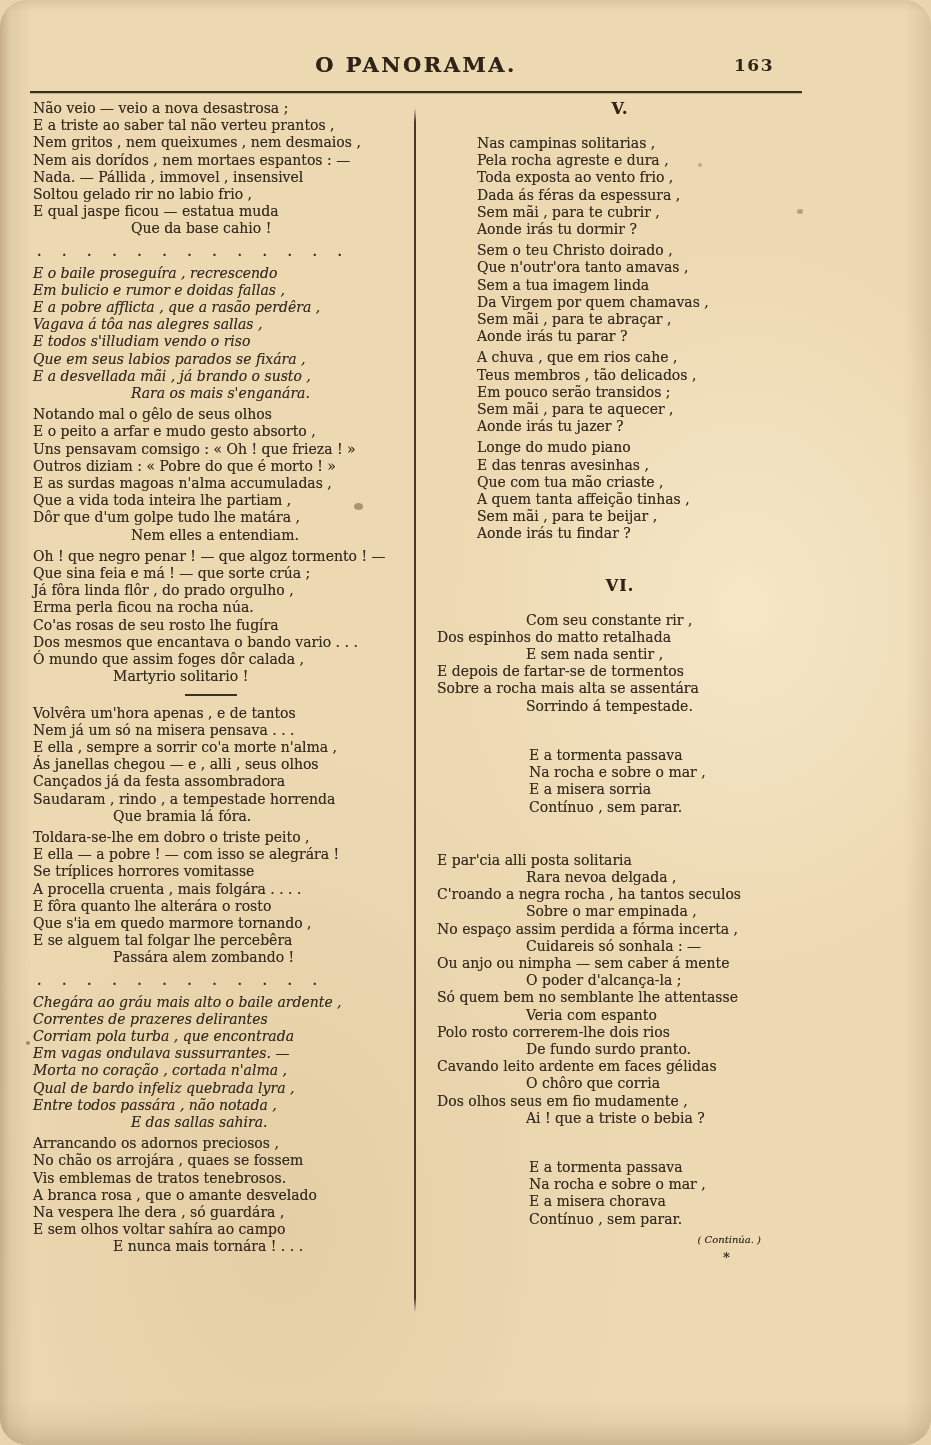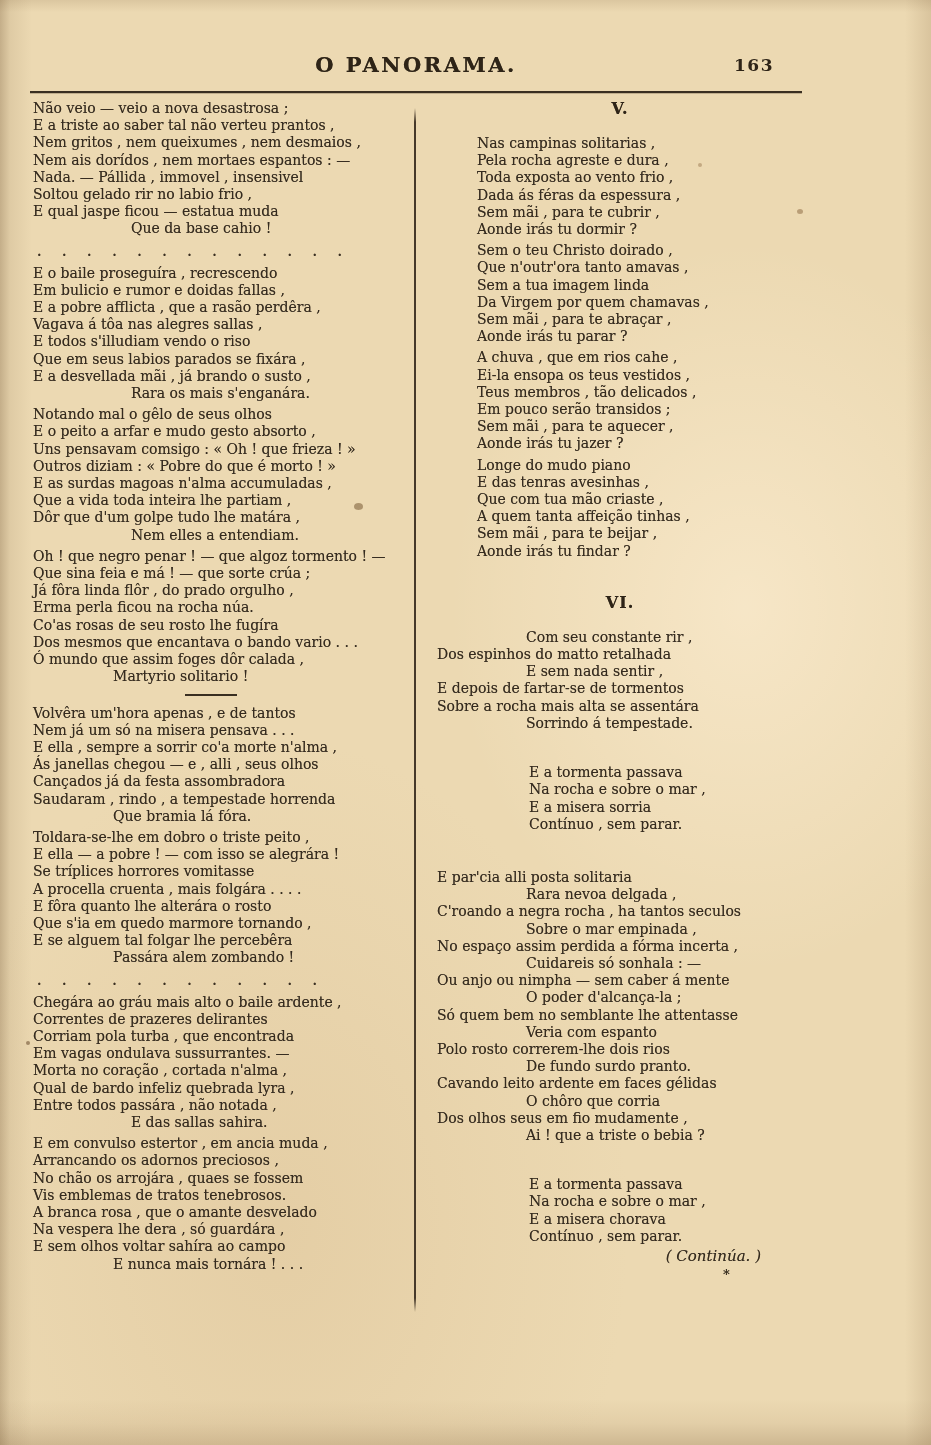--- a/index.html
+++ b/index.html
@@ -12,20 +12,21 @@
     position:relative;width:931px;height:1445px;
     background:
       radial-gradient(ellipse 420px 520px at 80% 42%, rgba(255,241,216,0.55), rgba(255,241,216,0) 70%),
       radial-gradient(ellipse 500px 700px at 30% 85%, rgba(214,185,140,0.35), rgba(214,185,140,0) 70%),
       linear-gradient(90deg, rgba(104,76,43,0.30) 0px, rgba(104,76,43,0.10) 10px, rgba(104,76,43,0) 32px),
       linear-gradient(270deg, rgba(116,84,48,0.16) 0px, rgba(116,84,48,0) 26px),
       linear-gradient(0deg, rgba(116,84,48,0.25) 0px, rgba(116,84,48,0.08) 22px, rgba(116,84,48,0) 46px),
       linear-gradient(180deg, rgba(116,84,48,0.14) 0px, rgba(116,84,48,0) 12px),
       #ecd9b2;
     color:#352b1f;
+    border-radius:27px;
   }
   .speck{position:absolute;border-radius:50%;background:rgba(74,52,28,0.55);}
   .speck.s1{left:354px;top:503px;width:9px;height:7px;background:rgba(95,62,25,0.45);}
   .speck.s2{left:797px;top:209px;width:6px;height:5px;background:rgba(110,70,30,0.4);}
   .speck.s3{left:698px;top:163px;width:4px;height:4px;background:rgba(120,80,40,0.35);}
   .speck.s4{left:26px;top:1041px;width:4px;height:4px;background:rgba(90,60,30,0.5);}
 
   .header-title{
     position:absolute;left:30px;top:52px;width:772px;
     text-align:center;font-size:21px;font-weight:bold;letter-spacing:2.5px;
@@ -51,36 +52,36 @@
   .line{
     white-space:pre;font-size:14px;line-height:17.2px;
     color:#352b1f;text-shadow:0 0 0.5px rgba(53,43,31,0.55);
   }
   .stanza + .stanza{margin-top:4px;}
   .stanza.narrow{margin-left:40px;}
   .dots{
     font-size:13px;font-weight:bold;line-height:14px;margin:5px 0 6px 4px;
     word-spacing:16px;letter-spacing:0;color:#3a2f21;
   }
-  .dots + .stanza{margin-top:2px;}
+  .dots + .stanza{margin-top:2px;font-style:italic;}
   .stanza + .dots{margin-top:7px;}
   .rule-sep{
     width:52px;height:2px;background:#3a2f21;margin:8px 0 9px 152px;
   }
   .heading{
     text-align:center;font-size:16px;font-weight:bold;letter-spacing:1px;
     line-height:17px;margin:0 0 18px 0;color:#2e2417;
     text-shadow:0 0 0.6px rgba(46,36,23,0.7);
   }
   .stanza + .heading{margin-top:34px;}
   .refrain{margin-left:92px;}
   .stanza + .refrain{margin-top:32px;}
   .refrain + .stanza{margin-top:36px;}
   .continuation{
-    font-style:italic;font-size:15px;line-height:17px;
+    font-style:italic;font-size:10px;line-height:17px;
     text-align:right;padding-right:42px;margin-top:3px;
     color:#352b1f;text-shadow:0 0 0.5px rgba(53,43,31,0.55);
   }
   .asterisk{
     font-size:13px;font-weight:bold;margin:4px 0 0 286px;line-height:12px;color:#2e2417;
   }
 </style>
 </head>
 <body>
 
@@ -162,21 +163,20 @@
         <div class="line">Chegára ao gráu mais alto o baile ardente ,</div>
         <div class="line">Correntes de prazeres delirantes</div>
         <div class="line">Corriam pola turba , que encontrada</div>
         <div class="line">Em vagas ondulava sussurrantes. —</div>
         <div class="line">Morta no coração , cortada n'alma ,</div>
         <div class="line">Qual de bardo infeliz quebrada lyra ,</div>
         <div class="line">Entre todos passára , não notada ,</div>
         <div class="line">                      E das sallas sahira.</div>
       </div>
       <div class="block stanza">
-        <div class="line">E em convulso estertor , em ancia muda ,</div>
         <div class="line">Arrancando os adornos preciosos ,</div>
         <div class="line">No chão os arrojára , quaes se fossem</div>
         <div class="line">Vis emblemas de tratos tenebrosos.</div>
         <div class="line">A branca rosa , que o amante desvelado</div>
         <div class="line">Na vespera lhe dera , só guardára ,</div>
         <div class="line">E sem olhos voltar sahíra ao campo</div>
         <div class="line">                  E nunca mais tornára ! . . .</div>
       </div>
     </div>
   <div class="column right" id="right-col">
@@ -192,21 +192,20 @@
       <div class="block stanza narrow">
         <div class="line">Sem o teu Christo doirado ,</div>
         <div class="line">Que n'outr'ora tanto amavas ,</div>
         <div class="line">Sem a tua imagem linda</div>
         <div class="line">Da Virgem por quem chamavas ,</div>
         <div class="line">Sem mãi , para te abraçar ,</div>
         <div class="line">Aonde irás tu parar ?</div>
       </div>
       <div class="block stanza narrow">
         <div class="line">A chuva , que em rios cahe ,</div>
-        <div class="line">Ei-la ensopa os teus vestidos ,</div>
         <div class="line">Teus membros , tão delicados ,</div>
         <div class="line">Em pouco serão transidos ;</div>
         <div class="line">Sem mãi , para te aquecer ,</div>
         <div class="line">Aonde irás tu jazer ?</div>
       </div>
       <div class="block stanza narrow">
         <div class="line">Longe do mudo piano</div>
         <div class="line">E das tenras avesinhas ,</div>
         <div class="line">Que com tua mão criaste ,</div>
         <div class="line">A quem tanta affeição tinhas ,</div>

